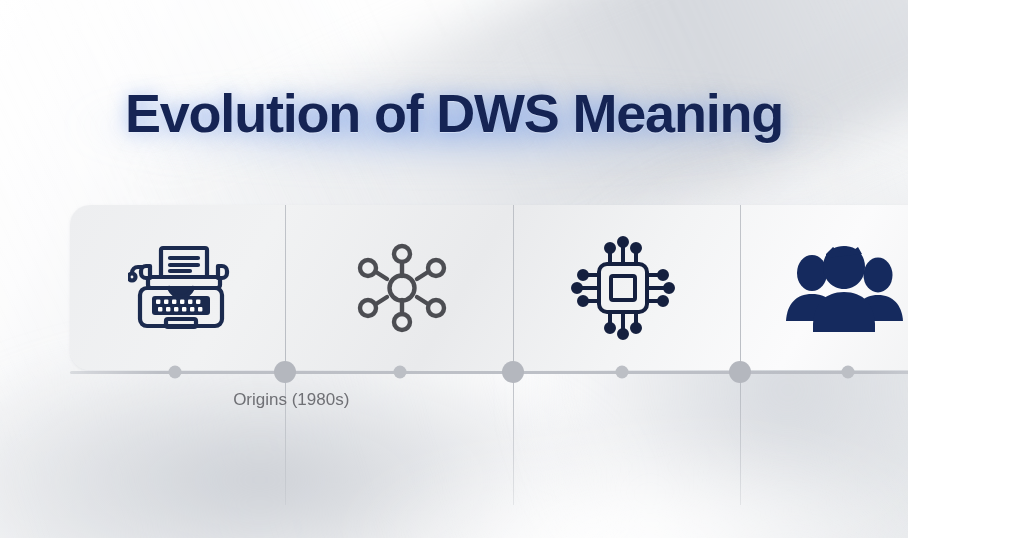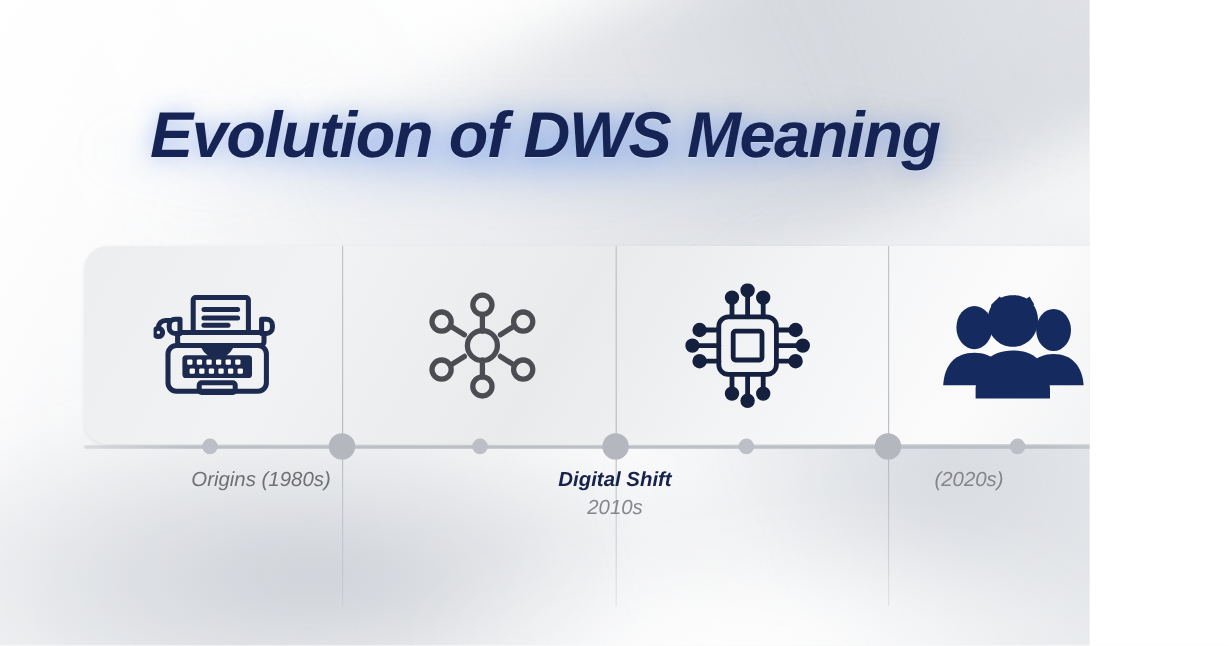--- a/index.html
+++ b/index.html
@@ -7,21 +7,20 @@
     padding: 0;
     background: #ffffff;
   }
   #stage {
     position: relative;
     width: 908px;
     height: 538px;
     overflow: hidden;
     background: #f3f3f4;
     font-family: "Liberation Sans", sans-serif;
-    font-style: italic;
   }
 
   
   .bg-base {
     position: absolute; inset: 0;
     background:
       linear-gradient(118deg,
         #ffffff 0%,
         #fbfbfc 14%,
         #eceef0 30%,
@@ -333,24 +332,19 @@
   <div class="dot large" style="left:740px;"></div>
 
   <div class="labels-row">
 
     <div class="label-cell">
       <div class="label-main">Origins (1980s)</div>
       <div class="label-sub"></div>
     </div>
 
 
+
     <div class="label-cell">
-      <div class="label-main accent">Digital Shift</div>
-      <div class="label-sub">2010s</div>
-    </div>
-
-    <div class="label-cell">
-      <div class="label-sub">(2020s)</div>
     </div>
 
   </div>
 
 </div>
 
 </body></html>

